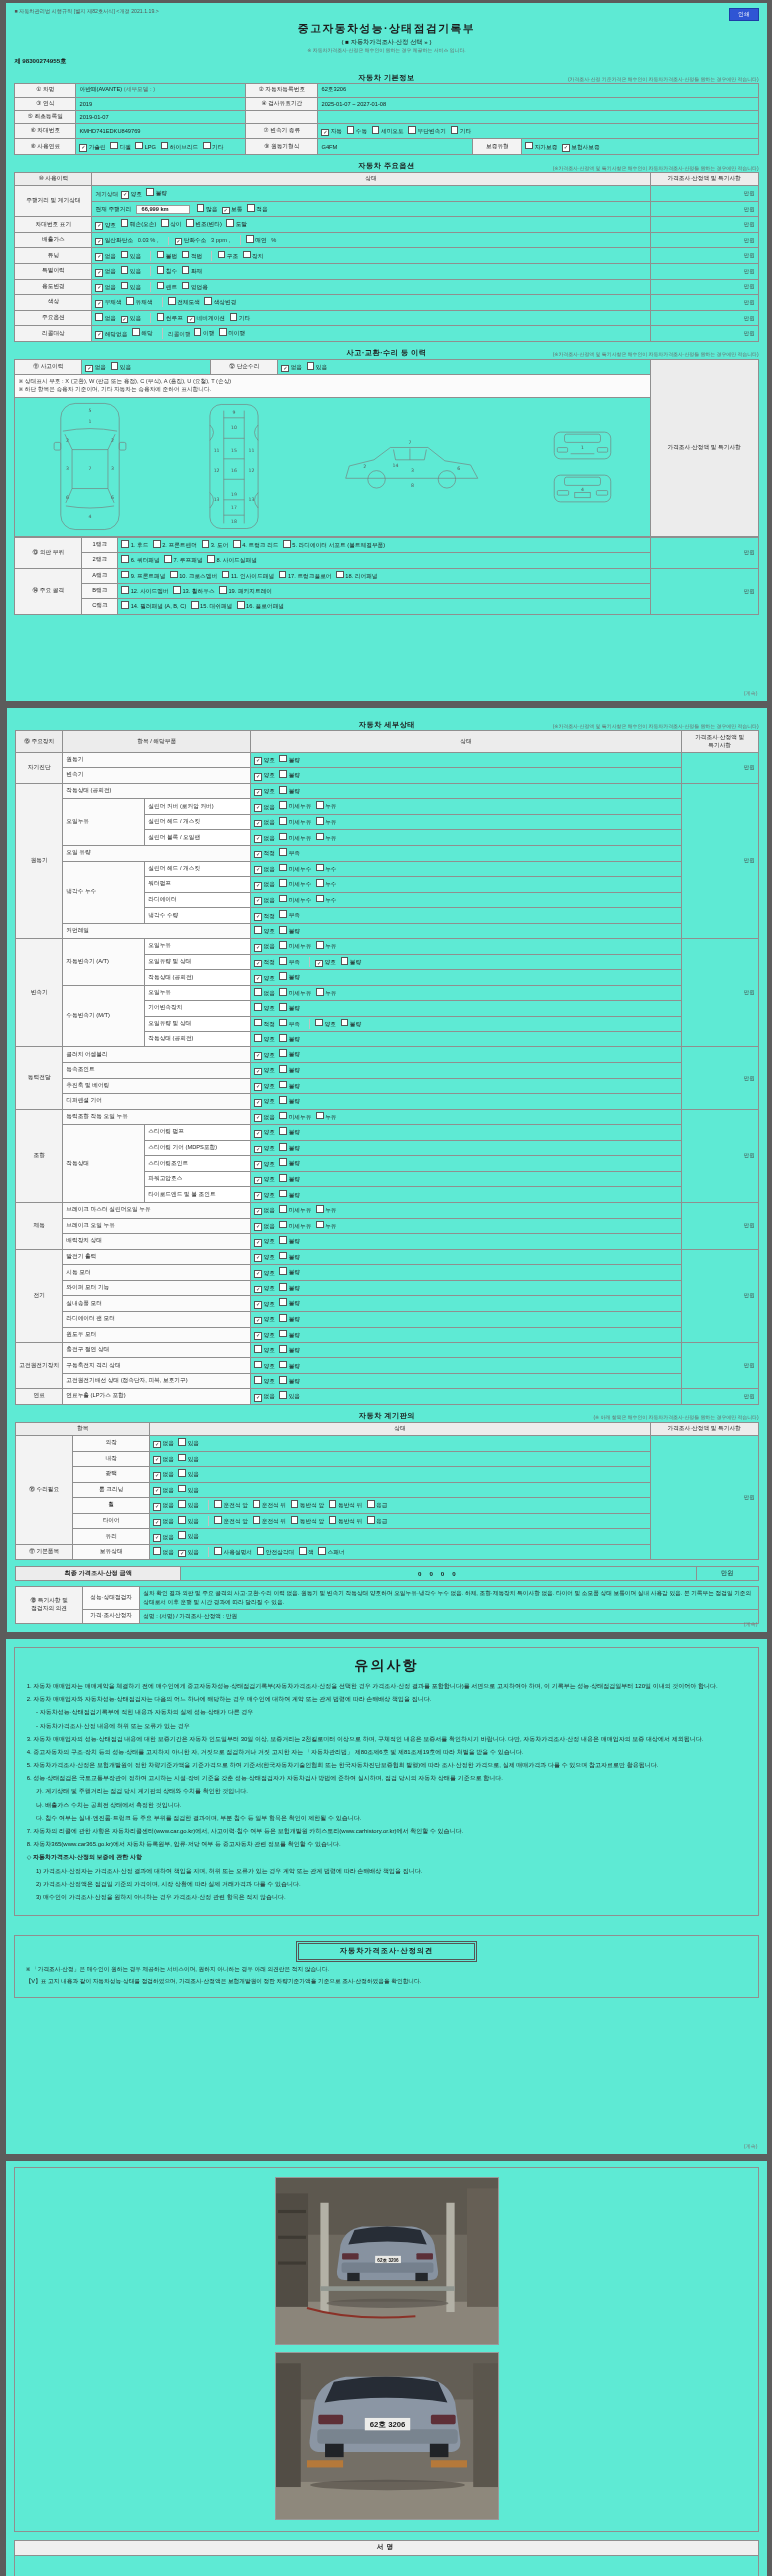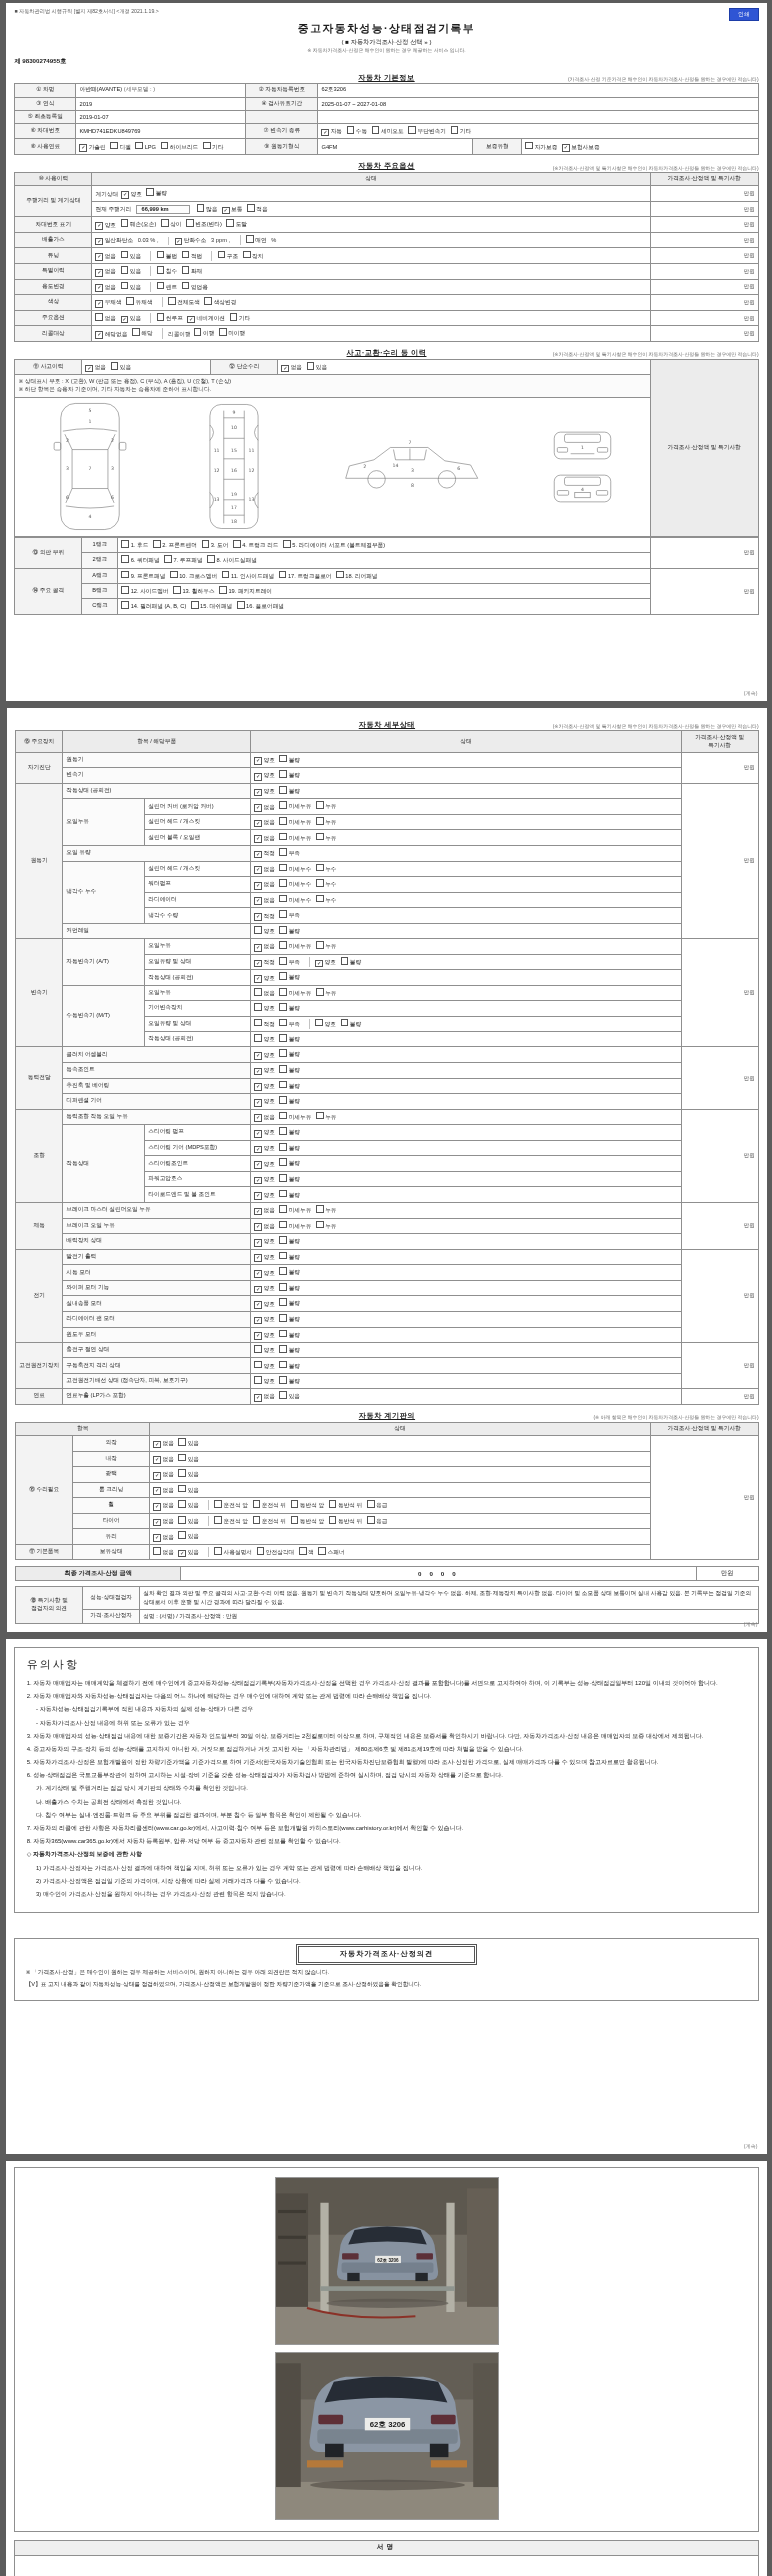--- a/index.html
+++ b/index.html
@@ -1,30 +1,30 @@
 <!DOCTYPE html>
 <html style="font-size:8.2px"><head>
 <meta charset="utf-8">
 <style>
   html,body{margin:0;padding:0;}
   body{background:#5c5c5c;font-family:"Liberation Sans","DejaVu Sans",sans-serif;color:#1c1c1c;}
   .wrap{width:773px;margin:0 auto;padding-top:3.1px;}
-  .page{background:#ffffff;margin:0 6.2px 7.2px 6.2px;padding:5.2px 8.2px 8.2px 8.2px;box-sizing:border-box;position:relative;}
+  .page{background:#5eead4;margin:0 6.2px 7.2px 6.2px;padding:5.2px 8.2px 8.2px 8.2px;box-sizing:border-box;position:relative;}
   .p1{min-height:698px;}
   .p2{min-height:876px;margin-left:7px;}
   .p3{min-height:515px;}
   .p4{min-height:448px;}
   .topbar{display:flex;justify-content:space-between;align-items:flex-start;}
   .topnote{font-size:5.2px;color:#555;}
   .btn-print{background:#2f55d4;color:#fff;font-size:5.7px;padding:1.5px 8.2px;border:0.5px solid #1d3da8;cursor:pointer;}
   h1.title{text-align:center;font-size:10.8px;letter-spacing:1.5px;margin:1px 0 0 0;font-weight:bold;}
   .title-opt{text-align:center;font-size:6.2px;margin:1.5px 0 0.5px 0;}
   .service-note{text-align:center;font-size:4.9px;color:#666;}
   .doc-no{font-size:6.2px;font-weight:bold;margin:4.1px 0 1px 0;}
-  .sec-head{position:relative;text-align:center;margin:6.2px 0 1.5px 0;height:9.3px;text-decoration:underline;}
+  .sec-head{position:relative;text-align:center;margin:6.2px 0 1.5px 0;height:9.3px;}
   .sec-head .t{font-size:7.2px;font-weight:bold;letter-spacing:0.5px;}
   .sec-head .n{position:absolute;right:0;bottom:0;font-size:4.9px;color:#666;}
   table.grid{width:100%;border-collapse:collapse;table-layout:fixed;}
   .grid th,.grid td{border:0.5px solid #8f8f8f;font-size:5.7px;padding:2.1px 3.1px;vertical-align:middle;word-break:keep-all;}
   .grid th{background:#ececec;font-weight:normal;text-align:center;}
   td.lbl{background:#f3f3f3;text-align:center;}
   td.lbl2{background:#fafafa;text-align:center;}
   td.dev{background:#f3f3f3;text-align:center;}
   td.itm{background:#fbfbfb;}
   td.sub{background:#ffffff;}
@@ -45,25 +45,25 @@
   .diagram-cell{padding:5.2px 2.1px;}
   .diagrams{display:flex;justify-content:space-around;align-items:center;}
   .dia-col{display:flex;flex-direction:column;gap:6.2px;align-items:center;}
   .price-h{vertical-align:top;}
   .final-row td{font-size:6.2px;}
   .flabel{background:#ececec;text-align:center;font-weight:bold;}
   .fval{text-align:center;font-weight:bold;letter-spacing:3.1px;}
   .funit{text-align:center;}
   .op-text{font-size:5.7px;line-height:1.55;color:#222;}
   .notice{border:0.5px solid #8f8f8f;padding:7.2px 11.3px 9.3px 11.3px;margin-top:2.1px;}
-  .n-title{text-align:left;font-weight:normal;font-size:11px;letter-spacing:2.1px;margin:2.1px 0 7.2px 0;}
+  .n-title{text-align:center;font-weight:bold;font-size:14px;letter-spacing:2.1px;margin:2.1px 0 7.2px 0;}
   .nitem{font-size:6px;line-height:1.6;margin:3.6px 0;color:#222;}
   .nitem.ind1{padding-left:9.3px;}
   .nitem.bold{font-weight:bold;}
-  .po-box{border:0.5px solid #8f8f8f;margin-top:25px;padding:6.2px 10.3px 8.2px 10.3px;}
+  .po-box{border:0.5px solid #8f8f8f;margin-top:19px;padding:6.2px 10.3px 8.2px 10.3px;}
   .po-title{display:block;width:175px;margin:0 auto 5.2px auto;border:0.5px solid #555;outline:0.5px solid #555;outline-offset:1px;text-align:center;font-weight:bold;font-size:7.2px;padding:2.6px 0;letter-spacing:1px;}
   .po-box p{font-size:5.7px;line-height:1.6;margin:2.6px 0;}
   .page-mark{position:absolute;right:9.3px;bottom:4.1px;font-size:5.2px;color:#777;}
   .photo-sec{border:0.5px solid #8f8f8f;}
   .ph-title{background:#efefef;border-bottom:0.5px solid #8f8f8f;text-align:center;font-weight:bold;font-size:7.2px;padding:3.1px 0;letter-spacing:1px;}
   .ph-body{display:flex;flex-direction:column;align-items:center;gap:7.2px;padding:9.3px 0 11.3px 0;}
   .photo{width:222px;height:166px;display:block;border:0.5px solid #999;}
   .sign-sec{border:0.5px solid #8f8f8f;margin-top:7.2px;}
   .sign-title{background:#efefef;border-bottom:0.5px solid #8f8f8f;text-align:center;font-weight:bold;font-size:6.7px;padding:2.6px 0;letter-spacing:3.1px;}
   .sign-area{height:28px;}

